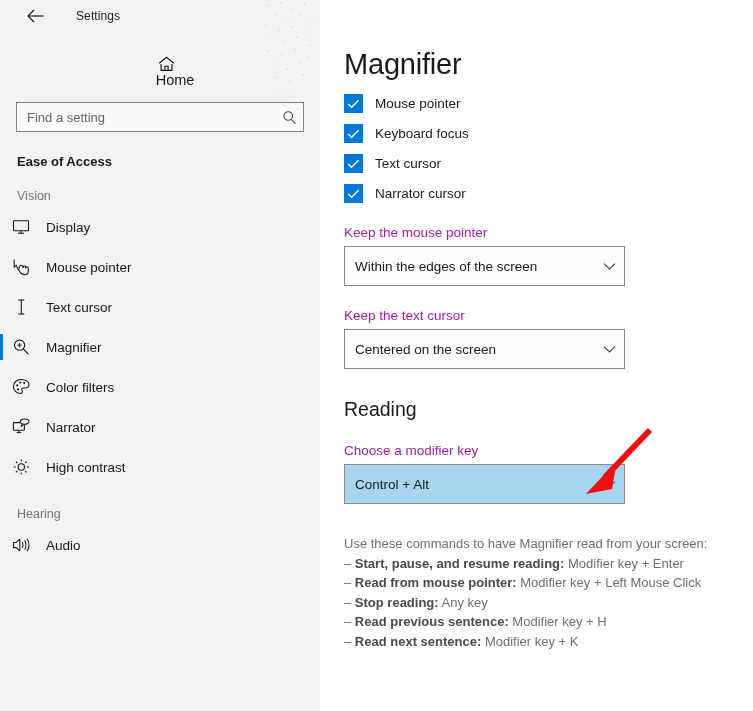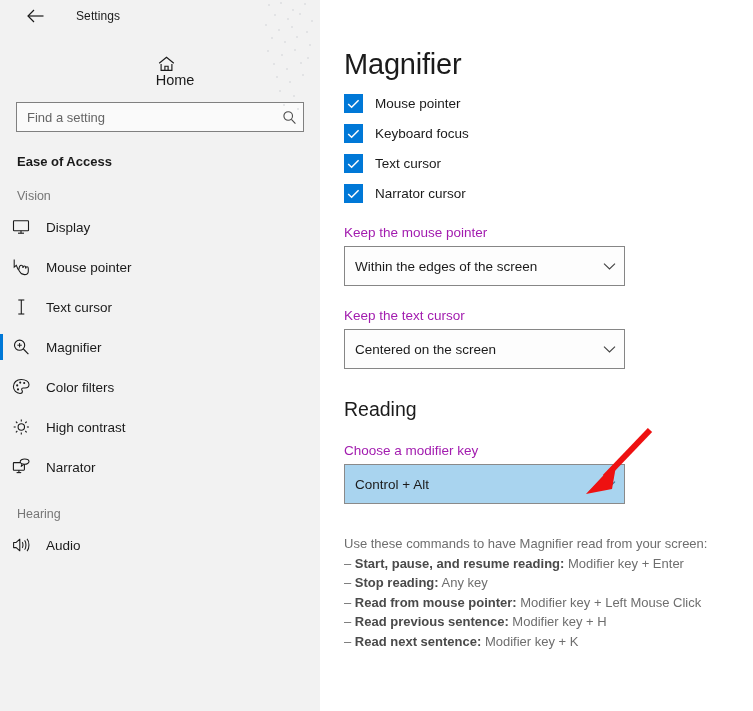--- a/index.html
+++ b/index.html
@@ -389,50 +389,50 @@
           <circle cx="6" cy="11.4" r="1.05" fill="#1a1a1a"></circle>
         </svg>
       </span>
       <span class="nlabel">Color filters</span>
     </div>
 
     <div class="nav-item">
 
       <span class="nico">
         <svg width="19" height="18" viewBox="0 0 19 18">
+          <rect x="1.4" y="4.6" width="11" height="7.6" rx="0.6" fill="none" stroke="#1a1a1a" stroke-width="1.1"></rect>
+          <path d="M4.6 14.6 H9.2" fill="none" stroke="#1a1a1a" stroke-width="1.1"></path>
+          <path d="M6.9 12.2 V14.6" fill="none" stroke="#1a1a1a" stroke-width="1.1"></path>
+          <ellipse cx="12.6" cy="3.6" rx="4.4" ry="2.7" fill="#f2f2f2" stroke="#1a1a1a" stroke-width="1.05"></ellipse>
+          <path d="M10 5.9 L9.2 8.4 L11.8 6.3" fill="#f2f2f2" stroke="#1a1a1a" stroke-width="1.05" stroke-linejoin="round"></path>
+        </svg>
+      </span>
+      <span class="nlabel">Narrator</span>
+    </div>
+
+    <div class="nav-item">
+
+      <span class="nico">
+        <svg width="19" height="18" viewBox="0 0 19 18">
           <circle cx="9.3" cy="9" r="3.2" fill="none" stroke="#1a1a1a" stroke-width="1.1"></circle>
           <g stroke="#1a1a1a" stroke-width="1.1">
             <path d="M9.3 1.4 V3.4"></path>
               <path d="M9.3 14.6 V16.6"></path>
             <path d="M1.7 9 H3.7"></path>
               <path d="M14.9 9 H16.9"></path>
             <path d="M3.9 3.6 L5.3 5"></path>
               <path d="M13.3 13 L14.7 14.4"></path>
             <path d="M14.7 3.6 L13.3 5"></path>
               <path d="M5.3 13 L3.9 14.4"></path>
           </g>
         </svg>
       </span>
       <span class="nlabel">High contrast</span>
     </div>
 
-    <div class="nav-item">
-
-      <span class="nico">
-        <svg width="19" height="18" viewBox="0 0 19 18">
-          <rect x="1.4" y="4.6" width="11" height="7.6" rx="0.6" fill="none" stroke="#1a1a1a" stroke-width="1.1"></rect>
-          <path d="M4.6 14.6 H9.2" fill="none" stroke="#1a1a1a" stroke-width="1.1"></path>
-          <path d="M6.9 12.2 V14.6" fill="none" stroke="#1a1a1a" stroke-width="1.1"></path>
-          <ellipse cx="12.6" cy="3.6" rx="4.4" ry="2.7" fill="#f2f2f2" stroke="#1a1a1a" stroke-width="1.05"></ellipse>
-          <path d="M10 5.9 L9.2 8.4 L11.8 6.3" fill="#f2f2f2" stroke="#1a1a1a" stroke-width="1.05" stroke-linejoin="round"></path>
-        </svg>
-      </span>
-      <span class="nlabel">Narrator</span>
-    </div>
-
     <div class="group-label">Hearing</div>
 
     <div class="nav-item">
 
       <span class="nico">
         <svg width="19" height="18" viewBox="0 0 19 18">
           <path d="M1.6 6.4 H4.2 L7.8 3.2 V14.8 L4.2 11.6 H1.6 Z" fill="none" stroke="#1a1a1a" stroke-width="1.05" stroke-linejoin="round"></path>
           <path d="M10.2 6.2 C11.2 7.2 11.2 10.8 10.2 11.8" fill="none" stroke="#1a1a1a" stroke-width="1.05"></path>
           <path d="M12.6 4.4 C14.4 6.2 14.4 11.8 12.6 13.6" fill="none" stroke="#1a1a1a" stroke-width="1.05"></path>
           <path d="M15 2.8 C17.6 5.4 17.6 12.6 15 15.2" fill="none" stroke="#1a1a1a" stroke-width="1.05"></path>
@@ -514,24 +514,24 @@
         </svg>
       </span>
     </div>
 
     <div class="cmd-block">
       <div class="cmd-intro">Use these commands to have Magnifier read from your screen:</div>
       <div class="cmd-line">
         <span>– </span><b>Start, pause, and resume reading:</b><span> Modifier key + Enter</span>
       </div>
       <div class="cmd-line">
-        <span>– </span><b>Stop reading:</b><span> Any key</span>
+        <span>– </span><b>Read from mouse pointer:</b><span> Modifier key + Left Mouse Click</span>
       </div>
       <div class="cmd-line">
-        <span>– </span><b>Read from mouse pointer:</b><span> Modifier key + Left Mouse Click</span>
+        <span>– </span><b>Stop reading:</b><span> Any key</span>
       </div>
       <div class="cmd-line">
         <span>– </span><b>Read previous sentence:</b><span> Modifier key + H</span>
       </div>
       <div class="cmd-line">
         <span>– </span><b>Read next sentence:</b><span> Modifier key + K</span>
       </div>
     </div>
 
   </div>

